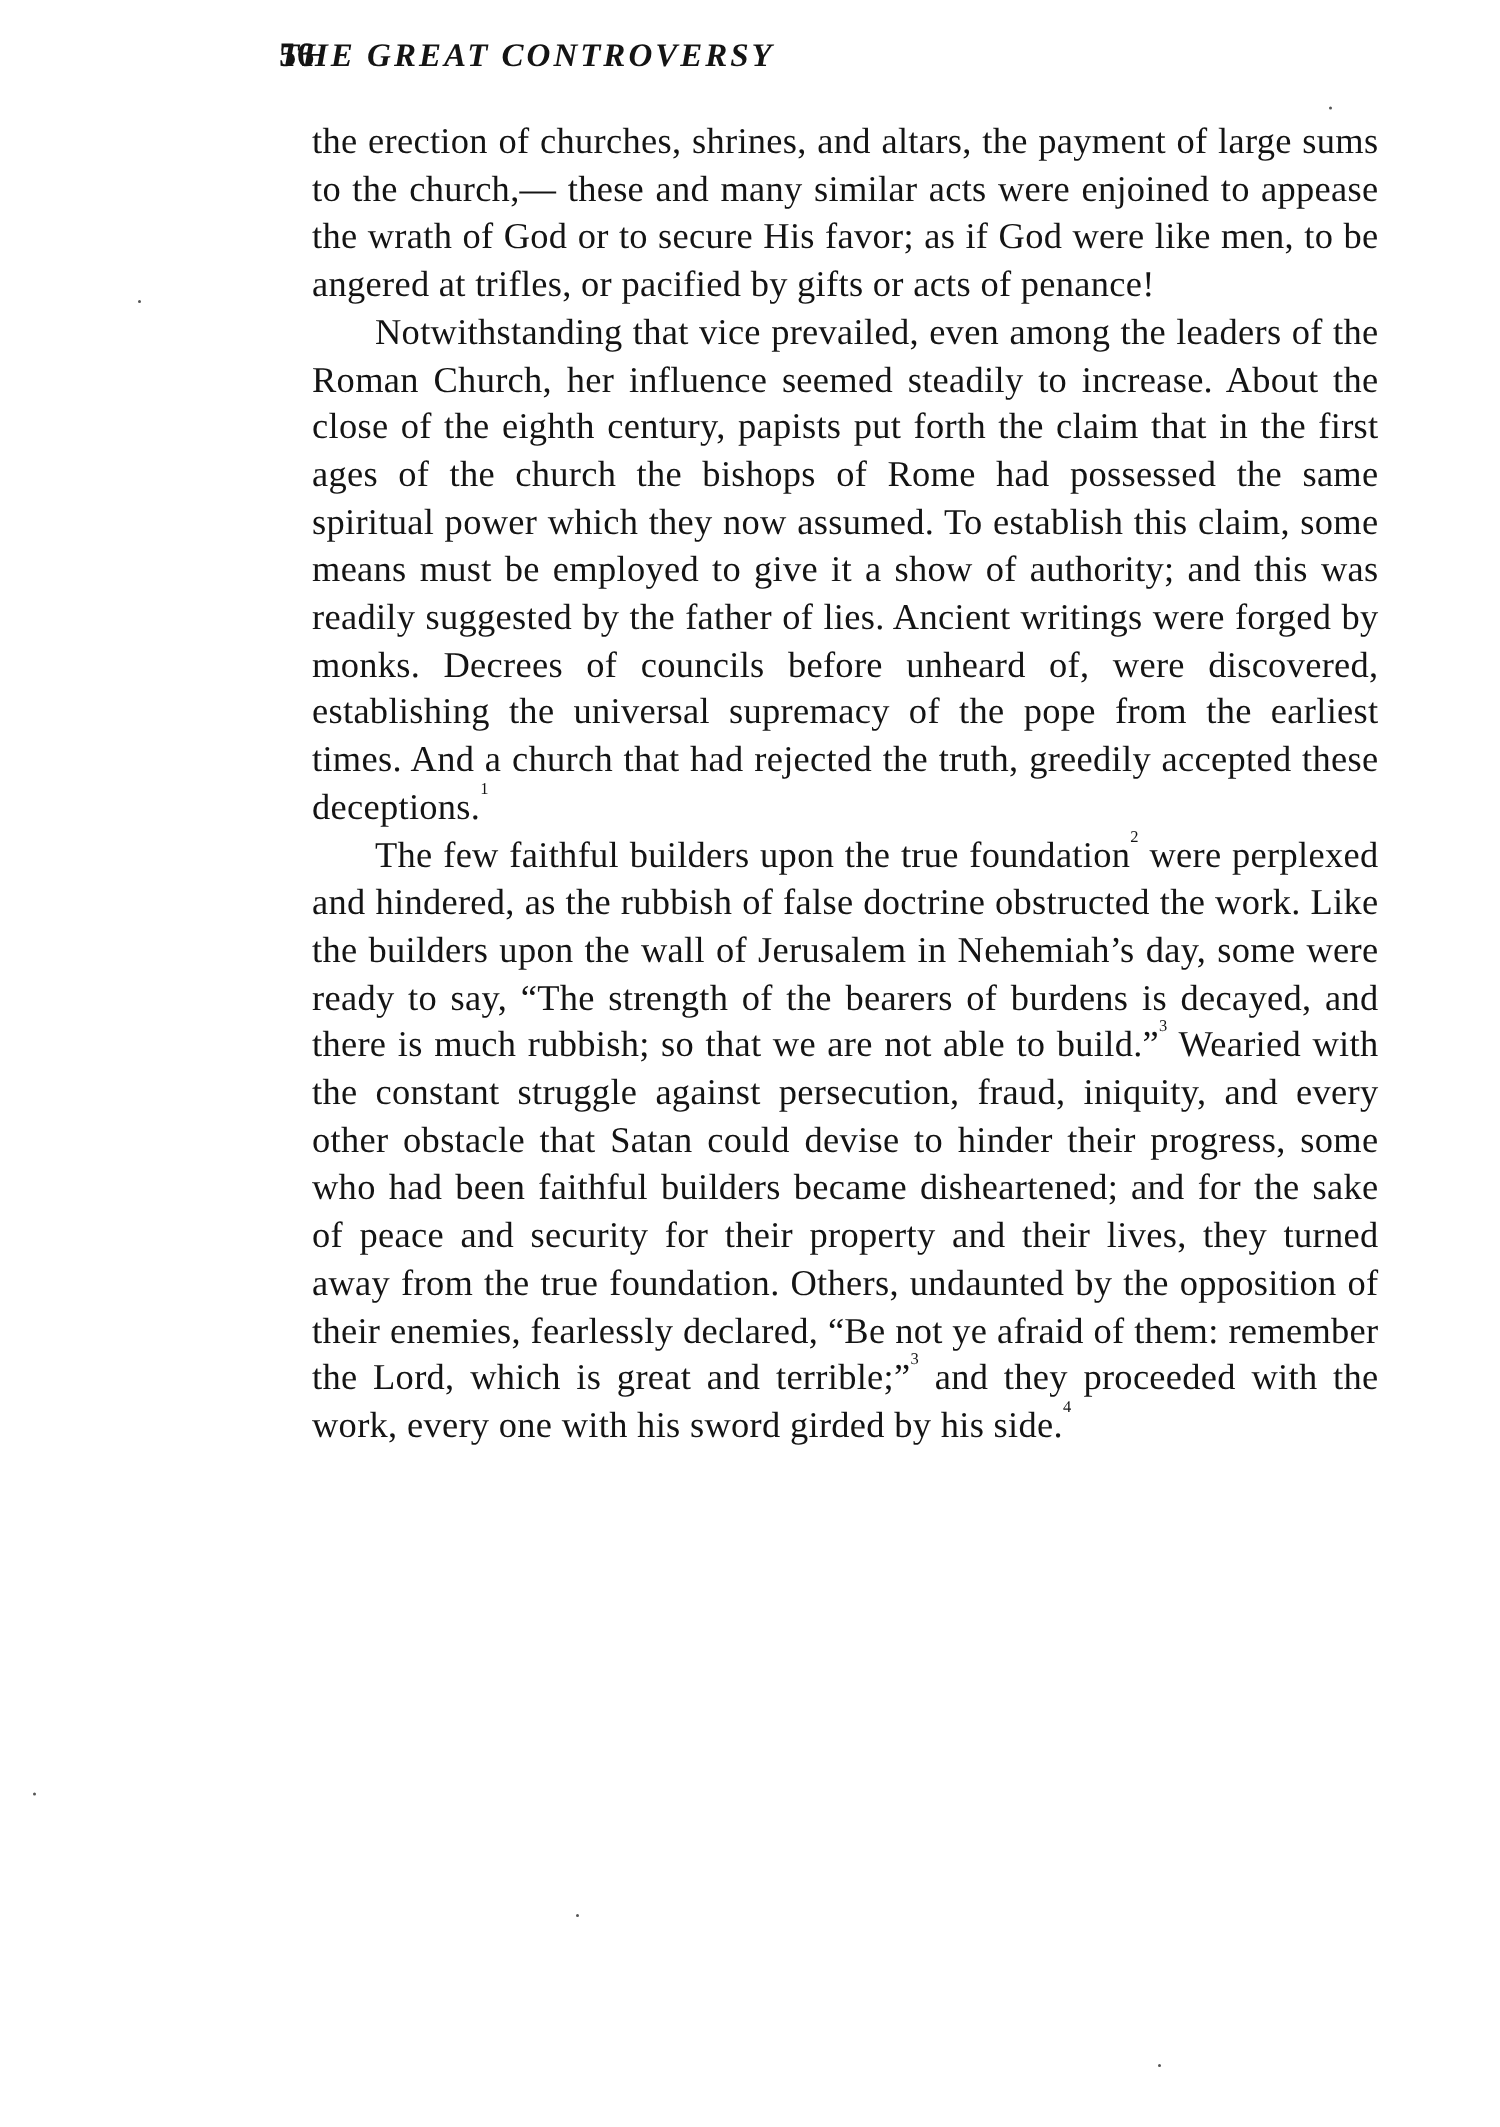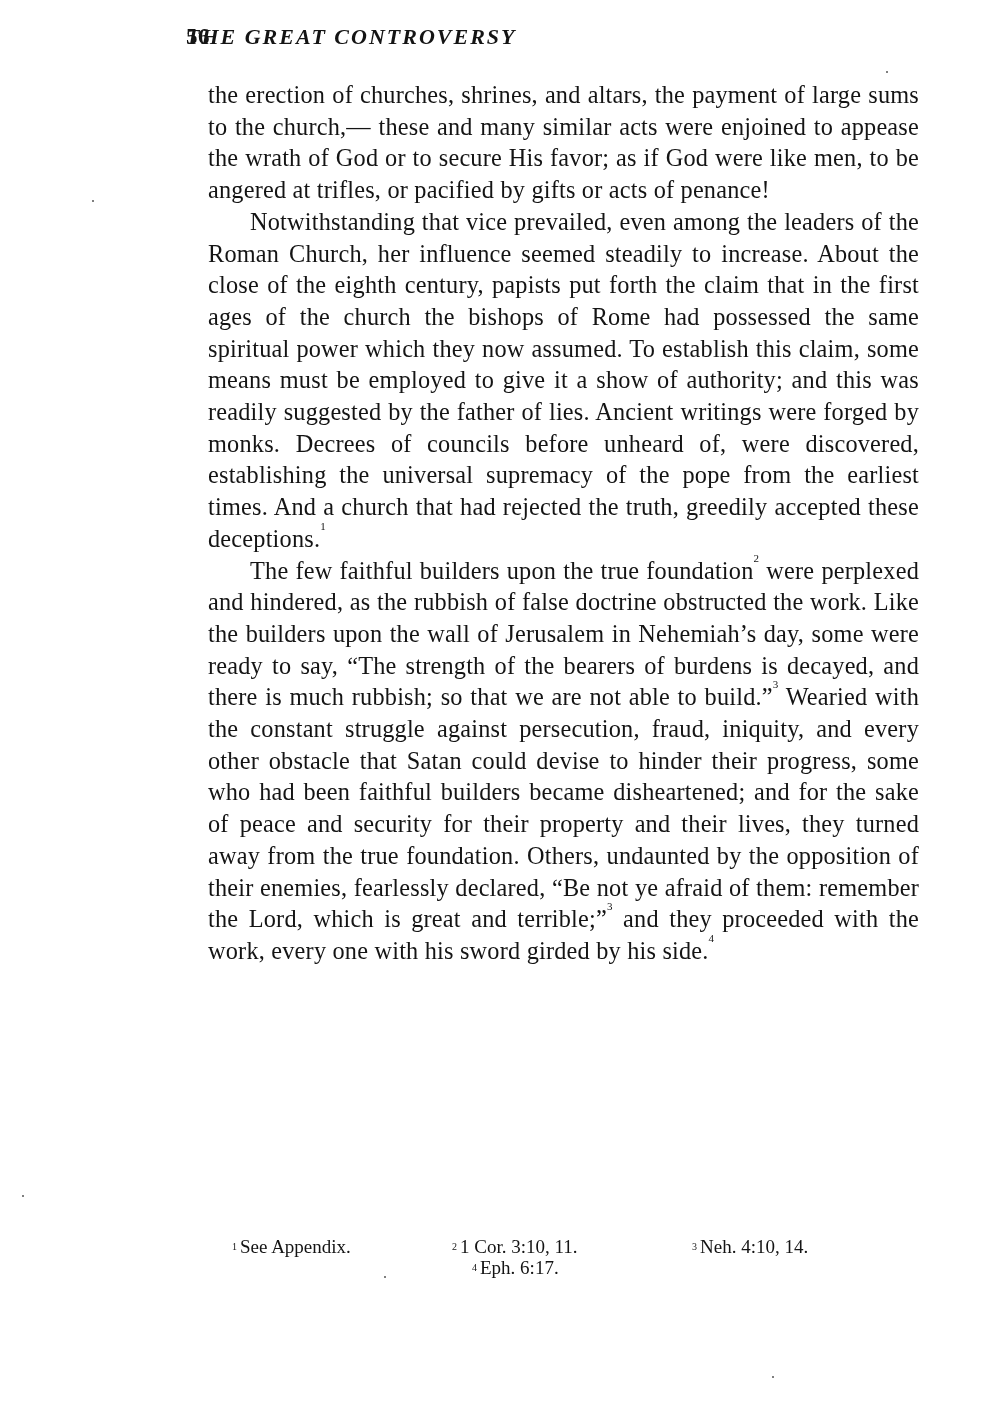--- a/index.html
+++ b/index.html
@@ -115,27 +115,19 @@
 </header>
 
 <main class="body-text" id="body-text">
 
 <p class="para noindent"><span>the erection of churches, shrines, and altars, the payment of large sums to the church,— these and many similar acts were enjoined to appease the wrath of God or to secure His favor; as if God were like men, to be angered at trifles, or pacified by gifts or acts of penance!</span></p>
     <p class="para indent"><span>Notwithstanding that vice prevailed, even among the leaders of the Roman Church, her influence seemed steadily to increase.  About the close of the eighth century, papists put forth the claim that in the first ages of the church the bishops of Rome had possessed the same spiritual power which they now assumed.  To establish this claim, some means must be employed to give it a show of authority; and this was readily suggested by the father of lies. Ancient writings were forged by monks.  Decrees of councils before unheard of, were discovered, establishing the universal supremacy of the pope from the earliest times. And a church that had rejected the truth, greedily accepted these deceptions.</span><sup class="fn">1</sup></p>
     <p class="para indent"><span>The few faithful builders upon the true foundation</span><sup class="fn">2</sup><span> were perplexed and hindered, as the rubbish of false doctrine obstructed the work.  Like the builders upon the wall of Jerusalem in Nehemiah’s day, some were ready to say, “The strength of the bearers of burdens is decayed, and there is much rubbish; so that we are not able to build.”</span><sup class="fn">3</sup><span> Wearied with the constant struggle against persecution, fraud, iniquity, and every other obstacle that Satan could devise to hinder their progress, some who had been faithful builders became disheartened; and for the sake of peace and security for their property and their lives, they turned away from the true foundation.  Others, undaunted by the opposition of their enemies, fearlessly declared, “Be not ye afraid of them: remember the Lord, which is great and terrible;”</span><sup class="fn">3</sup><span> and they proceeded with the work, every one with his sword girded by his side.</span><sup class="fn">4</sup></p>
   </main>
 
 <footer class="footnotes">
-  <div class="fn-row">
-    <span class="fn-item fn-1"><sup>1</sup><span>See Appendix.</span></span>
-    <span class="fn-item fn-2"><sup>2</sup><span>1 Cor. 3:10, 11.</span></span>
-    <span class="fn-item fn-3"><sup>3</sup><span>Neh. 4:10, 14.</span></span>
-  </div>
-  <div class="fn-row">
-    <span class="fn-item fn-4"><sup>4</sup><span>Eph. 6:17.</span></span>
-  </div>
 </footer>
 
 <span class="speck" style="left:92px;top:200px;"></span>
 <span class="speck" style="left:886px;top:71px;"></span>
 <span class="speck" style="left:22px;top:1195px;"></span>
 <span class="speck" style="left:772px;top:1376px;"></span>
 <span class="speck" style="left:384px;top:1276px;"></span>
 
 </body></html>

